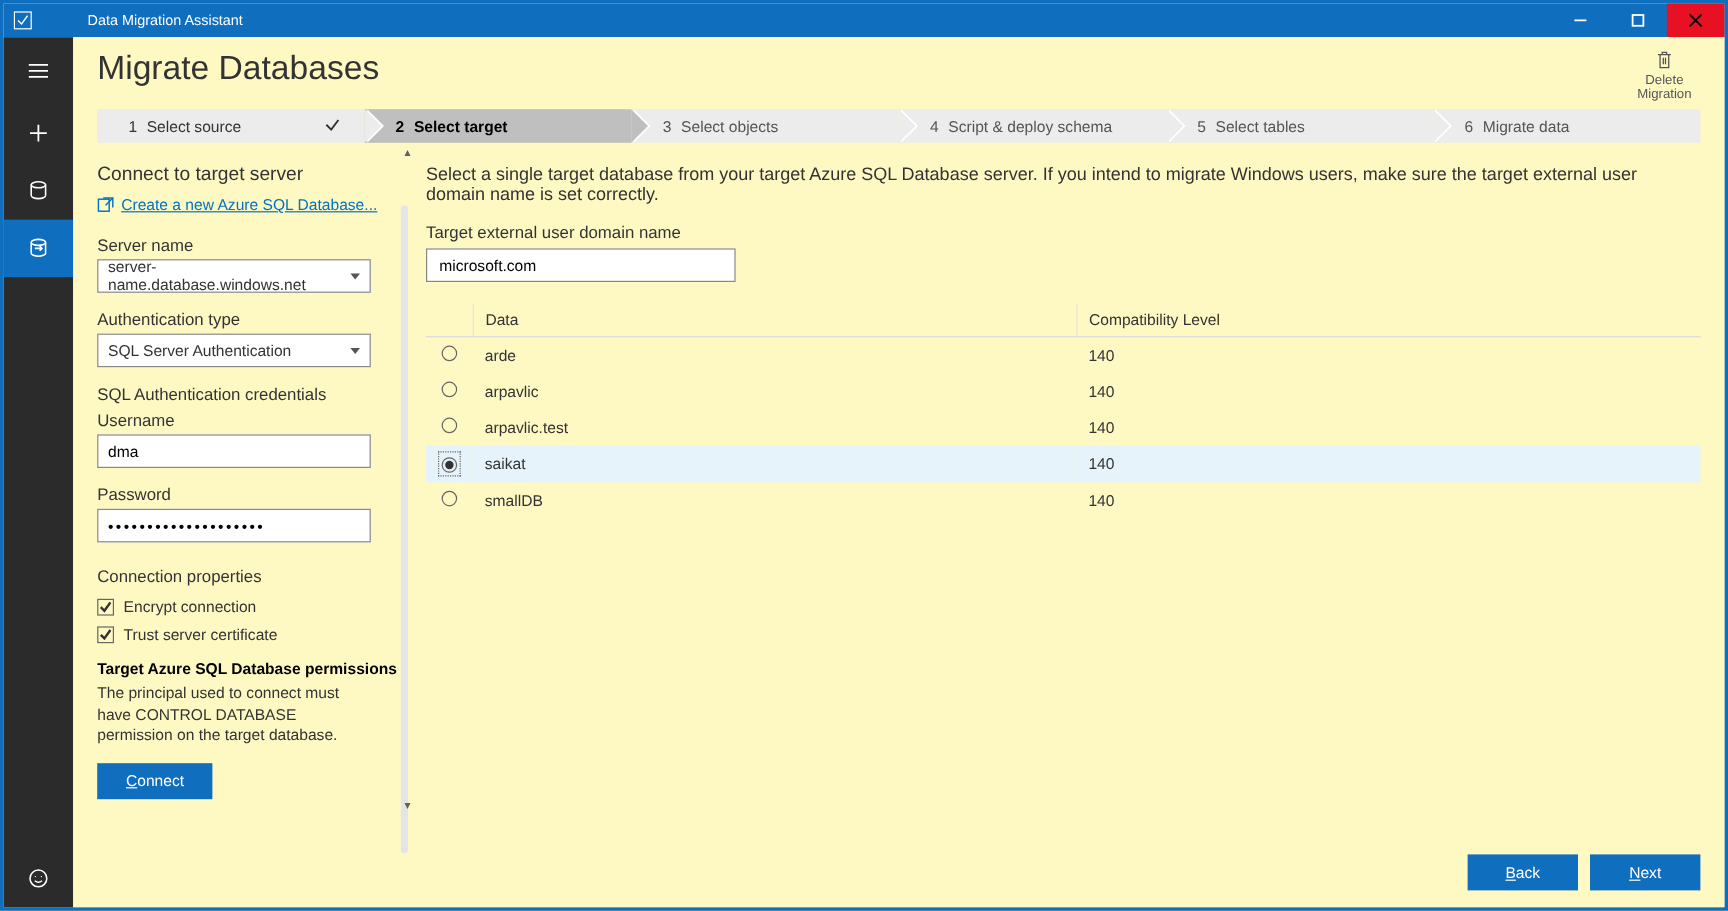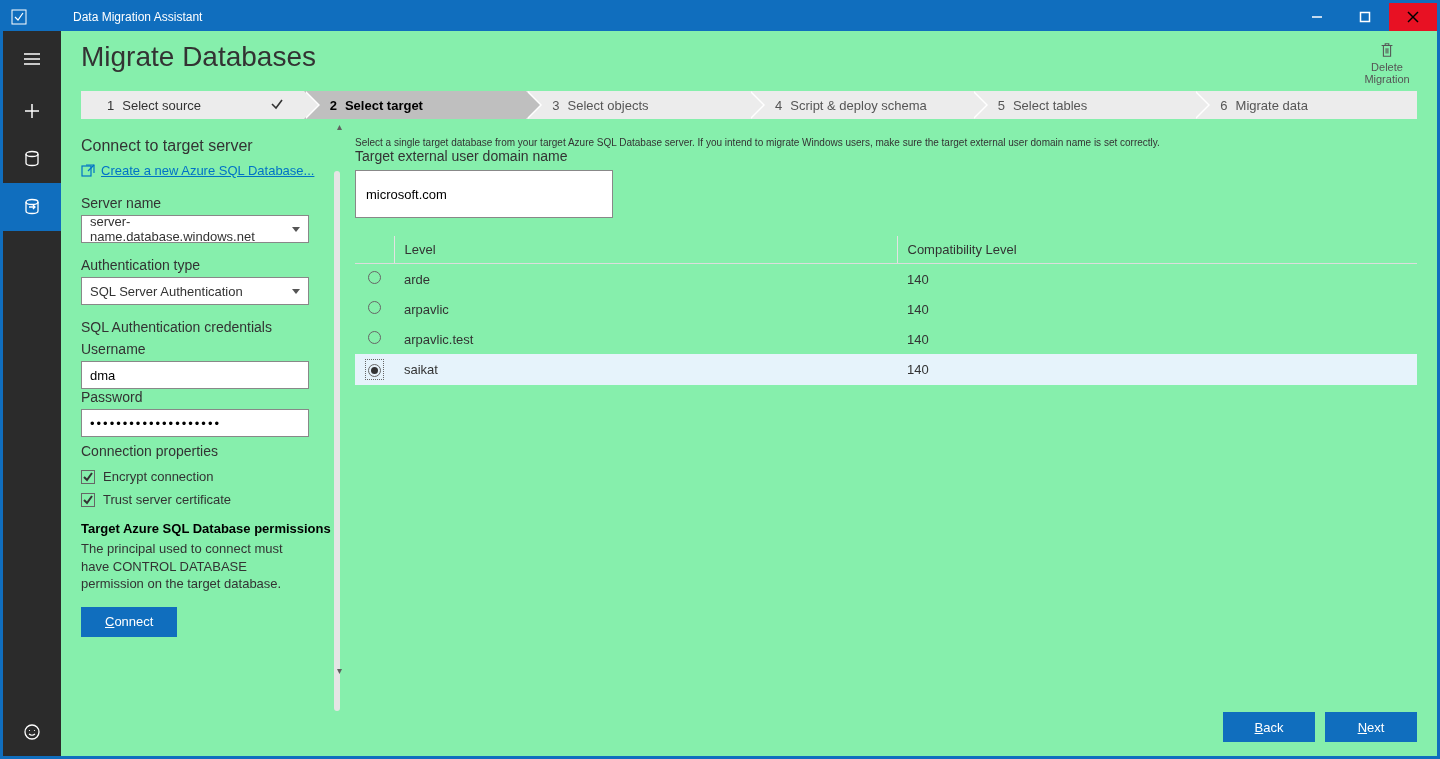--- a/index.html
+++ b/index.html
@@ -23,21 +23,21 @@
 
   
   .rail { width: 58px; background: #2b2b2b; display: flex; flex-direction: column; align-items: center; }
   .rail-btn { width: 58px; height: 48px; display: flex; align-items: center; justify-content: center; cursor: pointer; }
   .rail-btn.hamburger { height: 56px; }
   .rail-btn.active { background: #106ebe; }
   .rail-btn svg { width: 20px; height: 20px; stroke: #fff; fill: none; }
   .rail-spacer { flex: 1; }
 
   
-  .content { flex: 1; display: flex; flex-direction: column; background: #86efac; min-width: 0; position: relative; }
+  .content { flex: 1; display: flex; flex-direction: column; background: #fef9c3; min-width: 0; position: relative; }
 
   
   .header-row { display: flex; align-items: flex-start; padding: 10px 20px 6px 20px; }
   .page-title { font-size: 28px; font-weight: 300; color: #333; flex: 1; }
   .header-action { width: 60px; text-align: center; cursor: pointer; color: #555; font-size: 11px; }
   .header-action svg { width: 18px; height: 18px; display: block; margin: 0 auto 2px; stroke: #555; fill: none; }
 
   
   .stepnav { display: flex; margin: 0 20px; height: 28px; }
   .step { position: relative; flex: 1; display: flex; align-items: center; padding: 0 14px 0 26px; font-size: 13px; color: #555; background: #ececec; }
@@ -81,38 +81,38 @@
     font-size: 13px; background: #fff; color: #333; display: flex; align-items: center;
     position: relative; margin-bottom: 14px;
   }
   .selectbox::after {
     content: ""; position: absolute; right: 8px; top: 11px; width: 0; height: 0;
     border-left: 4px solid transparent; border-right: 4px solid transparent;
     border-top: 5px solid #555;
   }
   input.text-input {
     width: 228px; height: 28px; border: 1px solid #888; padding: 0 8px; font-size: 13px;
-    outline: none;
+    margin-bottom: 14px; outline: none;
   }
   input.text-input.pw { letter-spacing: 2px; }
 
   .check-row { display: flex; align-items: center; gap: 8px; margin-bottom: 8px; font-size: 13px; color: #333; }
   .check-row .cb { width: 14px; height: 14px; border: 1px solid #666; display: inline-flex; align-items: center; justify-content: center; }
   .check-row .cb svg { width: 10px; height: 10px; stroke: #333; stroke-width: 2; fill: none; }
 
   .perm-title { font-weight: 600; font-size: 13px; margin-top: 14px; margin-bottom: 4px; }
   .perm-text { font-size: 13px; color: #333; width: 228px; line-height: 1.35; margin-bottom: 14px; }
 
   .btn { height: 30px; padding: 0 24px; background: #106ebe; color: #fff; border: none; font-size: 13px; cursor: pointer; display: inline-flex; align-items: center; }
   .btn .ul { text-decoration: underline; }
 
   
-  .instr { font-size: 10px; color: #333; }
+  .instr { font-size: 15px; color: #333; margin-bottom: 14px; }
   .domain-input {
-    width: 258px; height: 48px; border: 1px solid #888; padding: 0 10px; font-size: 13px;
+    width: 258px; height: 28px; border: 1px solid #888; padding: 0 10px; font-size: 13px;
     margin-bottom: 18px; outline: none;
   }
 
   table.db-table { width: 100%; border-collapse: collapse; font-size: 13px; }
   table.db-table thead th { text-align: left; font-weight: 400; color: #333; padding: 6px 10px; border-bottom: 1px solid #ddd; }
   table.db-table thead th:first-child { width: 38px; }
   table.db-table thead th.sep { border-left: 1px solid #e3e3e3; }
   table.db-table tbody td { padding: 5px 10px; color: #333; }
   table.db-table tbody tr.selected { background: #e6f3fb; }
   .radio { width: 13px; height: 13px; border: 1px solid #666; border-radius: 50%; display: inline-flex; align-items: center; justify-content: center; }
@@ -311,21 +311,21 @@
 
         <div class="main-panel">
           <div class="instr">Select a single target database from your target Azure SQL Database server. If you intend to migrate Windows users, make sure the target external user domain name is set correctly.</div>
           <div class="field-label" style="margin-bottom:6px;">Target external user domain name</div>
           <input class="domain-input" value="microsoft.com" style="">
 
           <table class="db-table">
             <thead>
               <tr>
                 <th></th>
-                <th class="sep">Level</th>
+                <th class="sep">Data</th>
                 <th class="sep" style="width:520px;">Compatibility Level</th>
               </tr>
             </thead>
             <tbody id="db-rows">
                 <tr>
                   <td class="radio-cell" style="text-align: center;"><span class="radio-wrap"><span class="radio"></span></span></td>
                   <td>arde</td>
                   <td>140</td>
                 </tr>
                 <tr>
@@ -334,20 +334,25 @@
                   <td>140</td>
                 </tr>
                 <tr>
                   <td class="radio-cell" style="text-align: center;"><span class="radio-wrap"><span class="radio"></span></span></td>
                   <td>arpavlic.test</td>
                   <td>140</td>
                 </tr>
                 <tr class="selected">
                   <td class="radio-cell" style="text-align: center;"><span class="radio-wrap"><span class="radio checked"></span></span></td>
                   <td>saikat</td>
+                  <td>140</td>
+                </tr>
+                <tr>
+                  <td class="radio-cell" style="text-align: center;"><span class="radio-wrap"><span class="radio"></span></span></td>
+                  <td>smallDB</td>
                   <td>140</td>
                 </tr>
               </tbody>
           </table>
         </div>
 
       </div>
 
       <div class="footer">
         <button class="btn">

